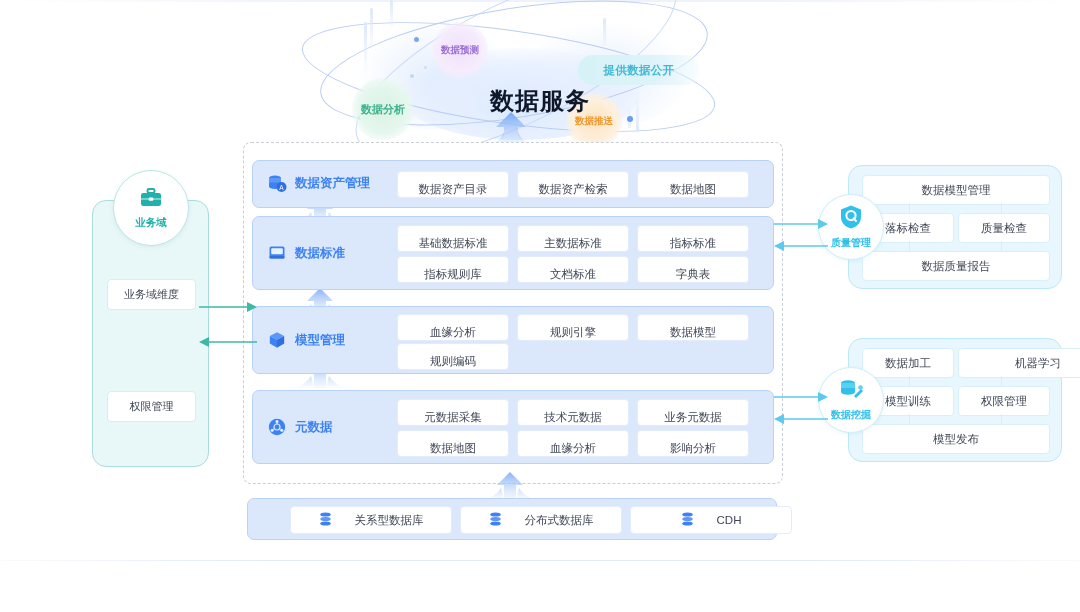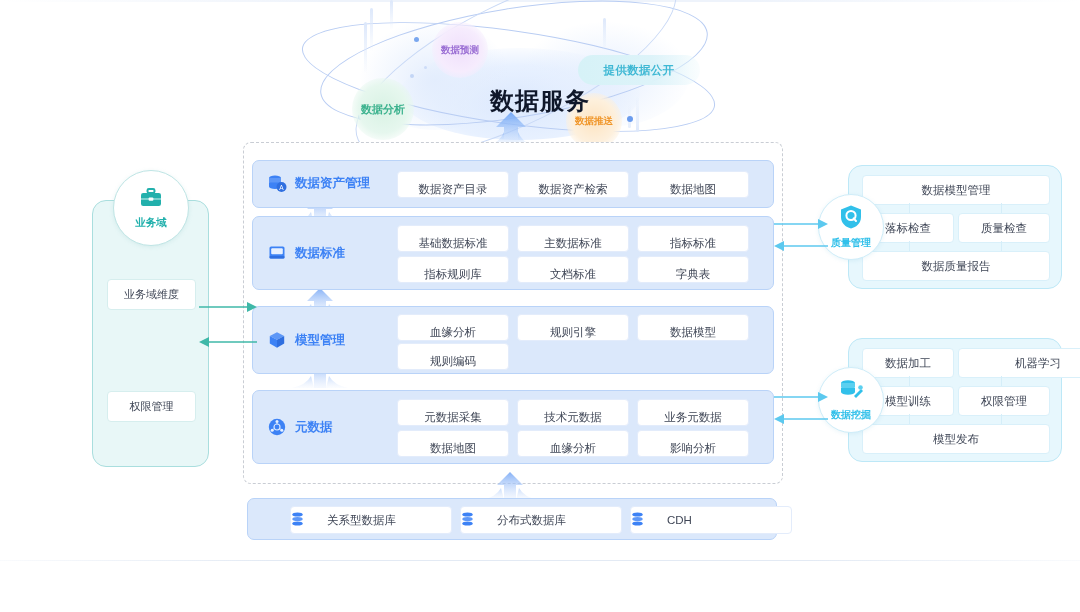--- a/index.html
+++ b/index.html
@@ -133,21 +133,21 @@
   }
   .rline{position:absolute;background:#d5eef9;}
 
   
   .db-bar{
     position:absolute;left:247px;top:498px;width:528px;height:40px;
     background:#dbe8fb;border:1px solid #b9d3f8;border-radius:7px;
   }
   .db-chip{
     position:absolute;top:7px;height:26px;background:#fff;border:1px solid #e3ecfb;border-radius:4px;
-    display:flex;align-items:center;justify-content:flex-start;gap:23px;
+    display:flex;align-items:center;justify-content:center;gap:23px;
     font-size:11.5px;color:#3f4656;
   }
 
   .footer-line{
     position:absolute;left:0;top:560px;width:1080px;height:1px;
     background:linear-gradient(90deg,rgba(225,233,245,.2) 0%, #e3eaf4 25%, #e3eaf4 75%, rgba(225,233,245,.2) 100%);
   }
   .topline{
     position:absolute;left:0;top:0;width:1080px;height:2px;
     background:linear-gradient(90deg,rgba(225,233,245,0) 0%, #eef3fb 30%, #eef3fb 70%, rgba(225,233,245,0) 100%);

